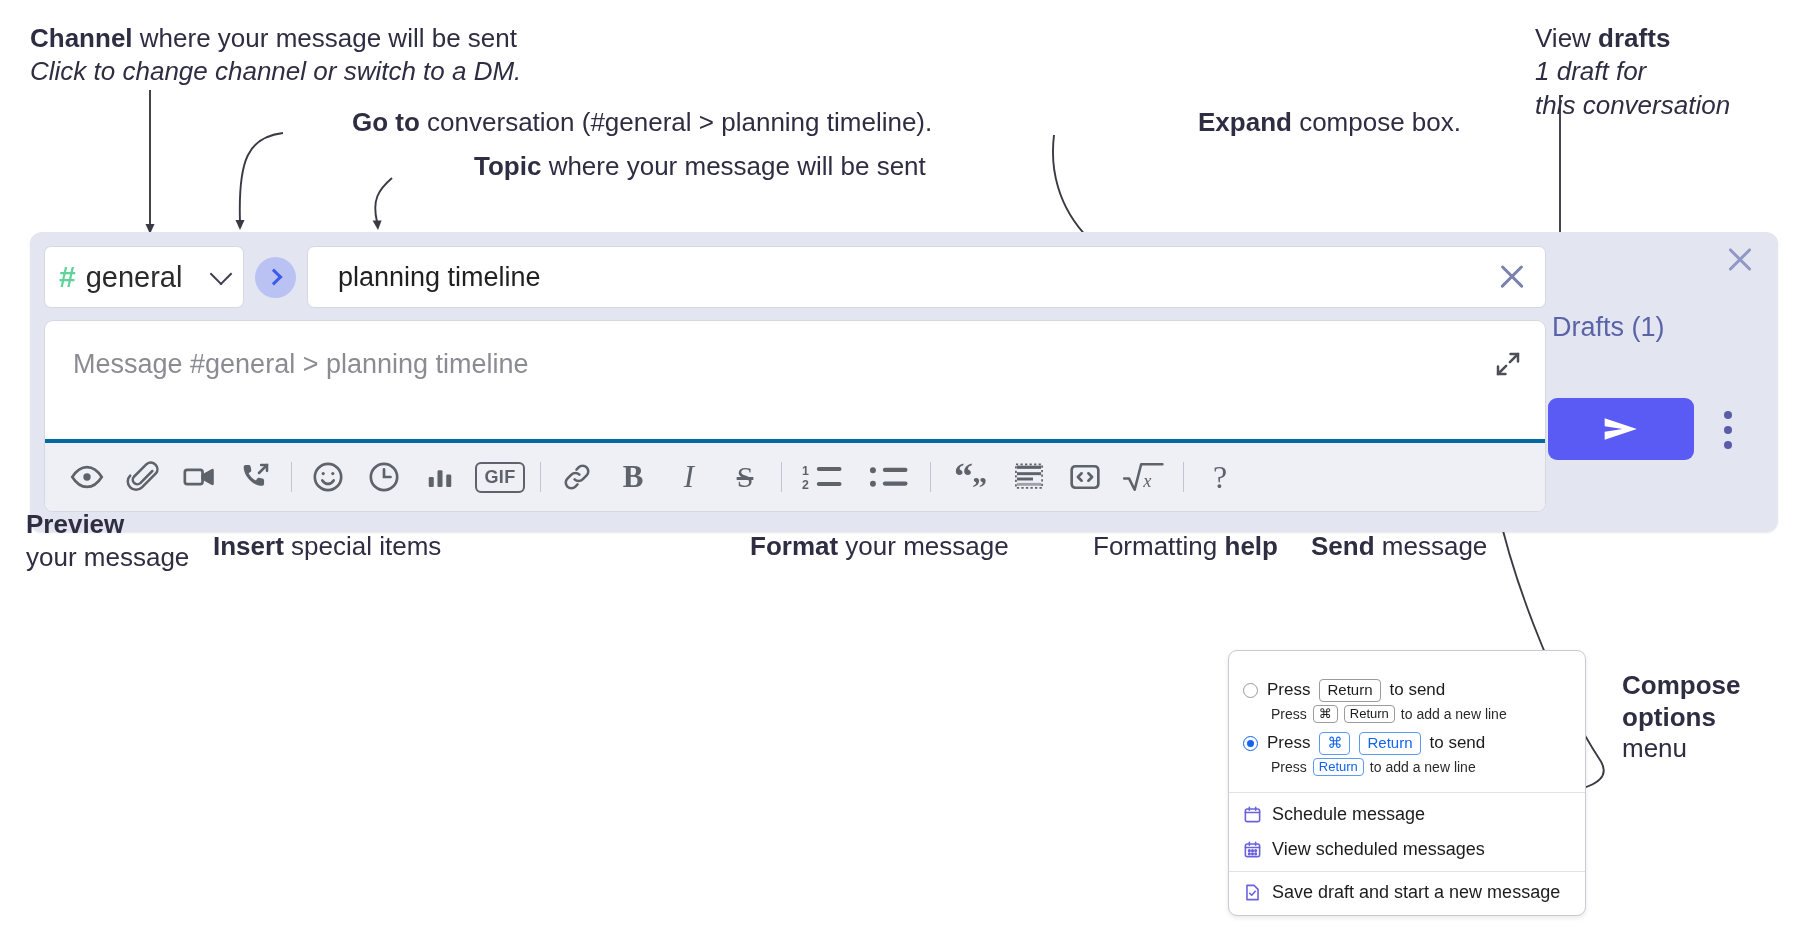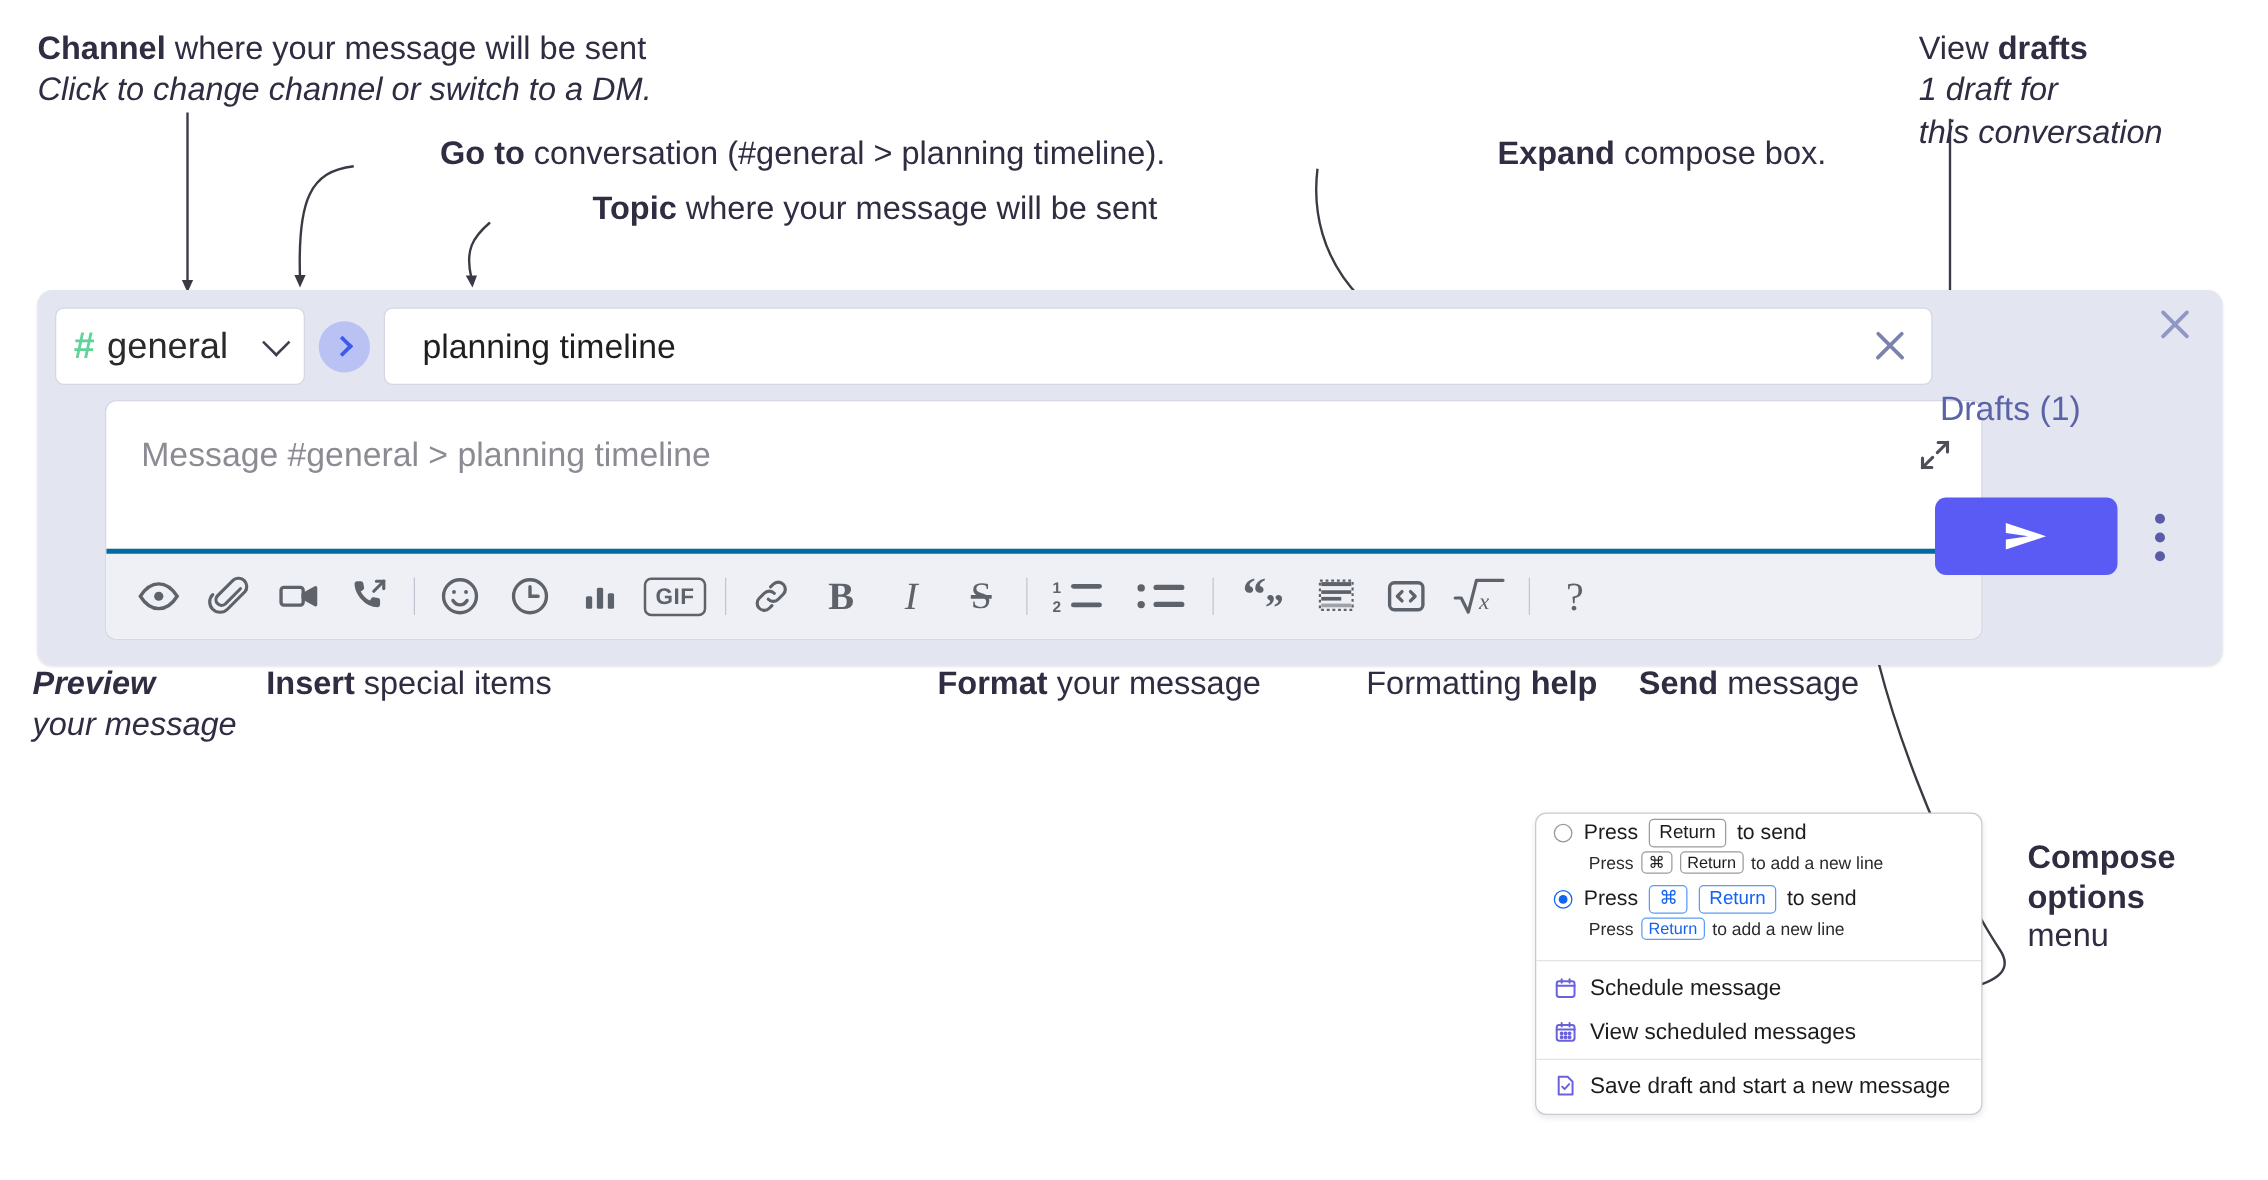--- a/index.html
+++ b/index.html
@@ -51,21 +51,21 @@
   #topic-clear:before, #topic-clear:after {
     content:""; position:absolute; left:2px; top:15px; width:30px; height:3.4px;
     background:#7b82ab; border-radius:2px;
   }
   #topic-clear:before { transform: rotate(45deg); }
   #topic-clear:after  { transform: rotate(-45deg); }
 
   
   #msgbox {
     position:absolute; left:0; top:74px; width:100%; height:192px;
-    background:#fff; border:1px solid #d5d7e3; border-radius:9px; overflow:hidden;margin-left:40px;
+    background:#fff; border:1px solid #d5d7e3; border-radius:9px; overflow:hidden;
   }
   #msg-placeholder { position:absolute; left:28px; top:28px; font-size:27px; color:#8b8b93; }
   #expand-btn { position:absolute; right:22px; top:28px; width:30px; height:30px; cursor:pointer; }
   #toolbar {
     position:absolute; left:0; bottom:0; width:100%; height:72px; background:#eff0f6;
     border-top:4px solid #0369a1; display:flex; align-items:center; padding:0 14px; gap:0;
   }
   .tb { width:56px; height:52px; display:flex; align-items:center; justify-content:center; cursor:pointer; color:#60646c; }
   .tb svg { display:block; }
   .tb-sep { width:1px; height:30px; background:#c2c4d2; margin:0 8px; flex:none; }
@@ -84,21 +84,21 @@
     border-radius:9px; display:flex; align-items:center; justify-content:center; cursor:pointer;
   }
   #kebab { position:absolute; left:168px; top:162px; width:28px; height:44px; cursor:pointer;
            display:flex; flex-direction:column; align-items:center; justify-content:space-between; padding:3px 0; }
   #kebab i { display:block; width:8px; height:8px; border-radius:50%; background:#5b5ba8; }
 
   
   #options-menu {
     position:absolute; left:1228px; top:650px; width:358px;
     background:#fff; border:1px solid #c9cad4; border-radius:9px;
-    box-shadow:0 2px 5px rgba(0,0,0,.09); padding:2px 0 0;
+    box-shadow:0 2px 5px rgba(0,0,0,.09); padding:26px 0 0;
     font-size:17px; color:#1c1c1c;
   }
   .opt-row { display:flex; align-items:center; gap:9px; padding:2px 14px; cursor:pointer; }
   .opt-sub { display:flex; align-items:center; gap:6px; padding:1px 14px 7px 42px; font-size:14px; color:#2a2a2a; }
   .radio { width:15px; height:15px; border-radius:50%; border:1.6px solid #999; flex:none; position:relative; background:#fff;}
   .radio.on { border-color:#1264f0; }
   .radio.on:after { content:""; position:absolute; left:3px; top:3px; width:7px; height:7px; border-radius:50%; background:#1264f0; }
   .key { border:1px solid #9b9b9b; border-radius:4px; padding:1px 7px; font-size:15px; line-height:1.25; background:#fff; color:#1c1c1c; }
   .key.sm { font-size:13px; padding:0px 5px; }
   .key.blue { border-color:#5a9bf6; color:#1264f0; }
@@ -348,21 +348,21 @@
     </div>
     <div id="kebab">
         <i></i>
         <i></i>
         <i></i>
       </div>
   </div>
 
 </div>
 
-<div class="anno anno-lg" style="left:26px; top:530px; width:220px;font-style:italic;">
+<div class="anno anno-lg" style="left:26px; top:508px; width:220px;">
   <div class="b">Preview</div>
   <div>your message</div>
 </div>
 
 <div class="anno anno-lg" style="left:213px; top:530px; width:420px;">
   <span class="b">Insert</span><span> special items</span>
 </div>
 
 <div class="anno anno-lg" style="left:750px; top:530px; width:420px;">
   <span class="b">Format</span><span> your message</span>

